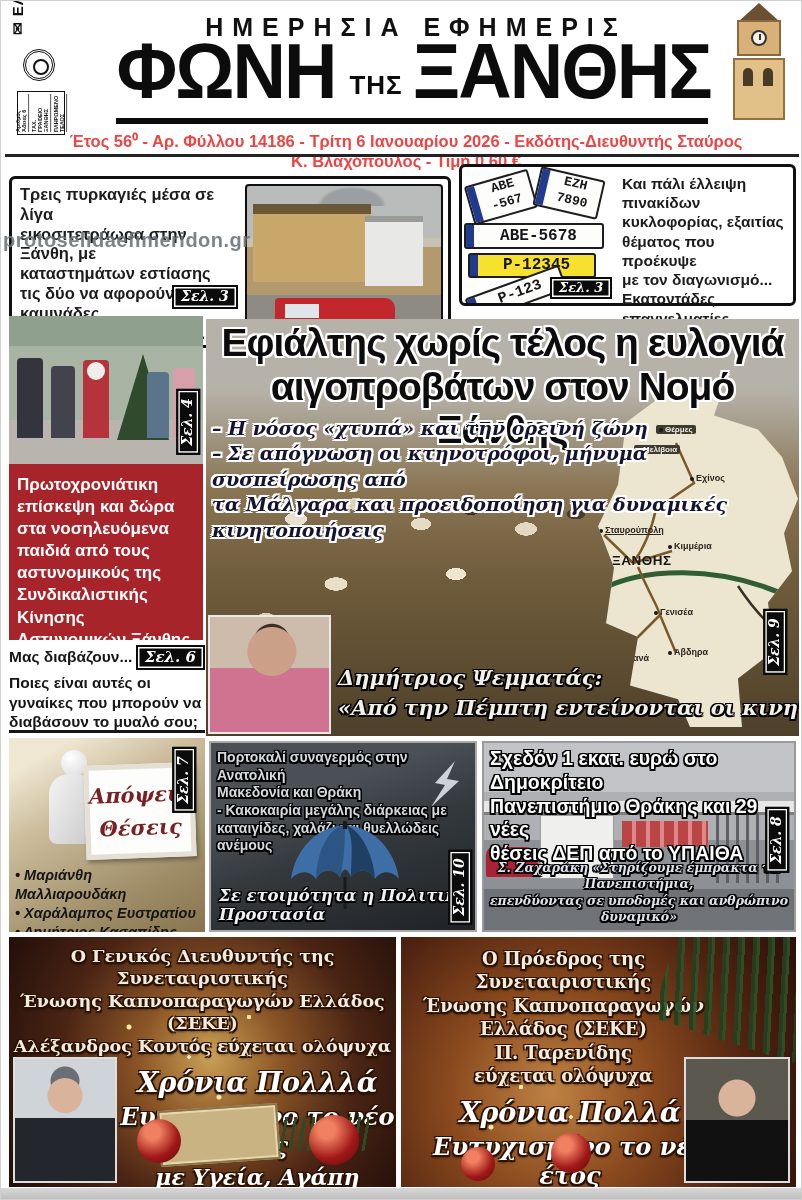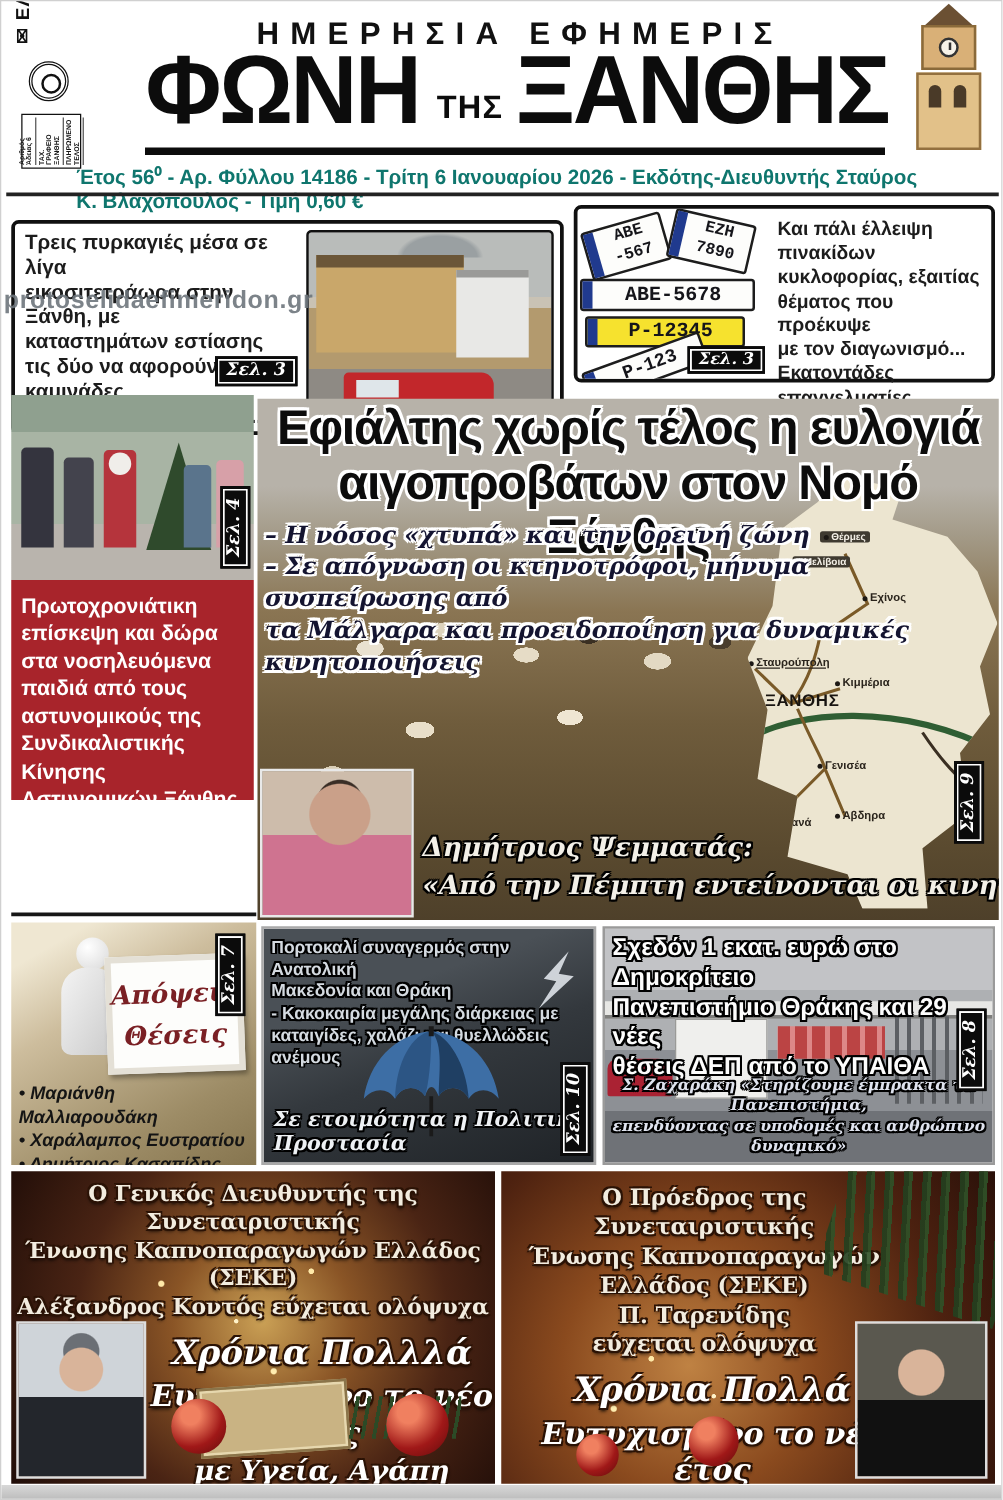--- a/index.html
+++ b/index.html
@@ -21,22 +21,22 @@
   .vbadge>span{position:absolute;left:50%;top:50%;transform:translate(-50%,-50%) rotate(-90deg);}
 
   
   .tagline{position:absolute;left:115px;top:12px;width:600px;text-align:center;font-size:25px;
            font-weight:bold;letter-spacing:9px;color:#111;}
   .title-row{position:absolute;left:100px;top:36px;width:625px;display:flex;align-items:flex-end;
              justify-content:center;color:#0c0c0c;}
   .tw{font-weight:900;font-size:74px;line-height:.95;letter-spacing:-2px;transform:scaleY(1.05);}
   .tmid{font-weight:900;font-size:26px;margin:0 10px 6px 14px;letter-spacing:1px;}
   .mast-rule{position:absolute;left:115px;top:117px;width:592px;height:6px;background:#0c0c0c;}
-  .dateline{position:absolute;left:60px;top:128px;width:690px;font-size:16.5px;
-            font-weight:bold;color:#0f766e;}
+  .dateline{position:absolute;left:60px;top:128px;width:690px;text-align:center;font-size:16.5px;
+            font-weight:bold;color:#ef4444;}
   .rule2{position:absolute;left:4px;top:153px;width:794px;height:3px;background:#222;}
 
   
   .elta{position:absolute;left:8px;top:34px;transform:rotate(-90deg);transform-origin:left top;
         font-size:15px;font-weight:bold;letter-spacing:1px;color:#111;}
   .stamp{position:absolute;left:22px;top:48px;width:32px;height:32px;border:3px double #111;border-radius:50%;}
   .stamp::after{content:"";position:absolute;left:7px;top:7px;width:12px;height:12px;border:2px solid #111;border-radius:50%;}
   .permitbox{position:absolute;left:16px;top:90px;width:48px;height:44px;border:1.5px solid #111;
              display:flex;gap:2px;justify-content:center;padding:2px;}
   .permitbox span{writing-mode:vertical-rl;transform:rotate(180deg);font-size:5.5px;font-weight:bold;
@@ -296,20 +296,27 @@
     <div class="sp" style="left:78px;bottom:84px;width:18px;height:18px;border-radius:50%;background:#f0eeea;"></div>
     <div class="sp" style="left:138px;width:22px;height:66px;background:#5a748c;"></div>
     <div class="sp" style="left:164px;width:22px;height:70px;background:#d7a0a8;"></div>
   </div>
   <div class="vbadge" style="left:174px;top:386px;">
     <span class="badge">Σελ. 4</span>
   </div>
 
   <div class="redbox">Πρωτοχρονιάτικη επίσκεψη και δώρα στα νοσηλευόμενα παιδιά από τους αστυνομικούς της Συνδικαλιστικής Κίνησης Αστυνομικών Ξάνθης</div>
 
+  <div class="readers">
+    <div class="readers-row">
+      <span class="readers-title">Μας διαβάζουν...</span>
+      <span class="badge" style="font-size:15px;">Σελ. 6</span>
+    </div>
+    <div class="readers-text">Ποιες είναι αυτές οι γυναίκες που μπορούν να διαβάσουν το μυαλό σου;</div>
+  </div>
   <div class="ldiv"></div>
 
   <div class="opinions">
     <div class="fig-head"></div>
     <div class="fig-body"></div>
     <div class="board">
       <span>Απόψεις</span>
       <span>Θέσεις</span>
     </div>
     <div class="names">

